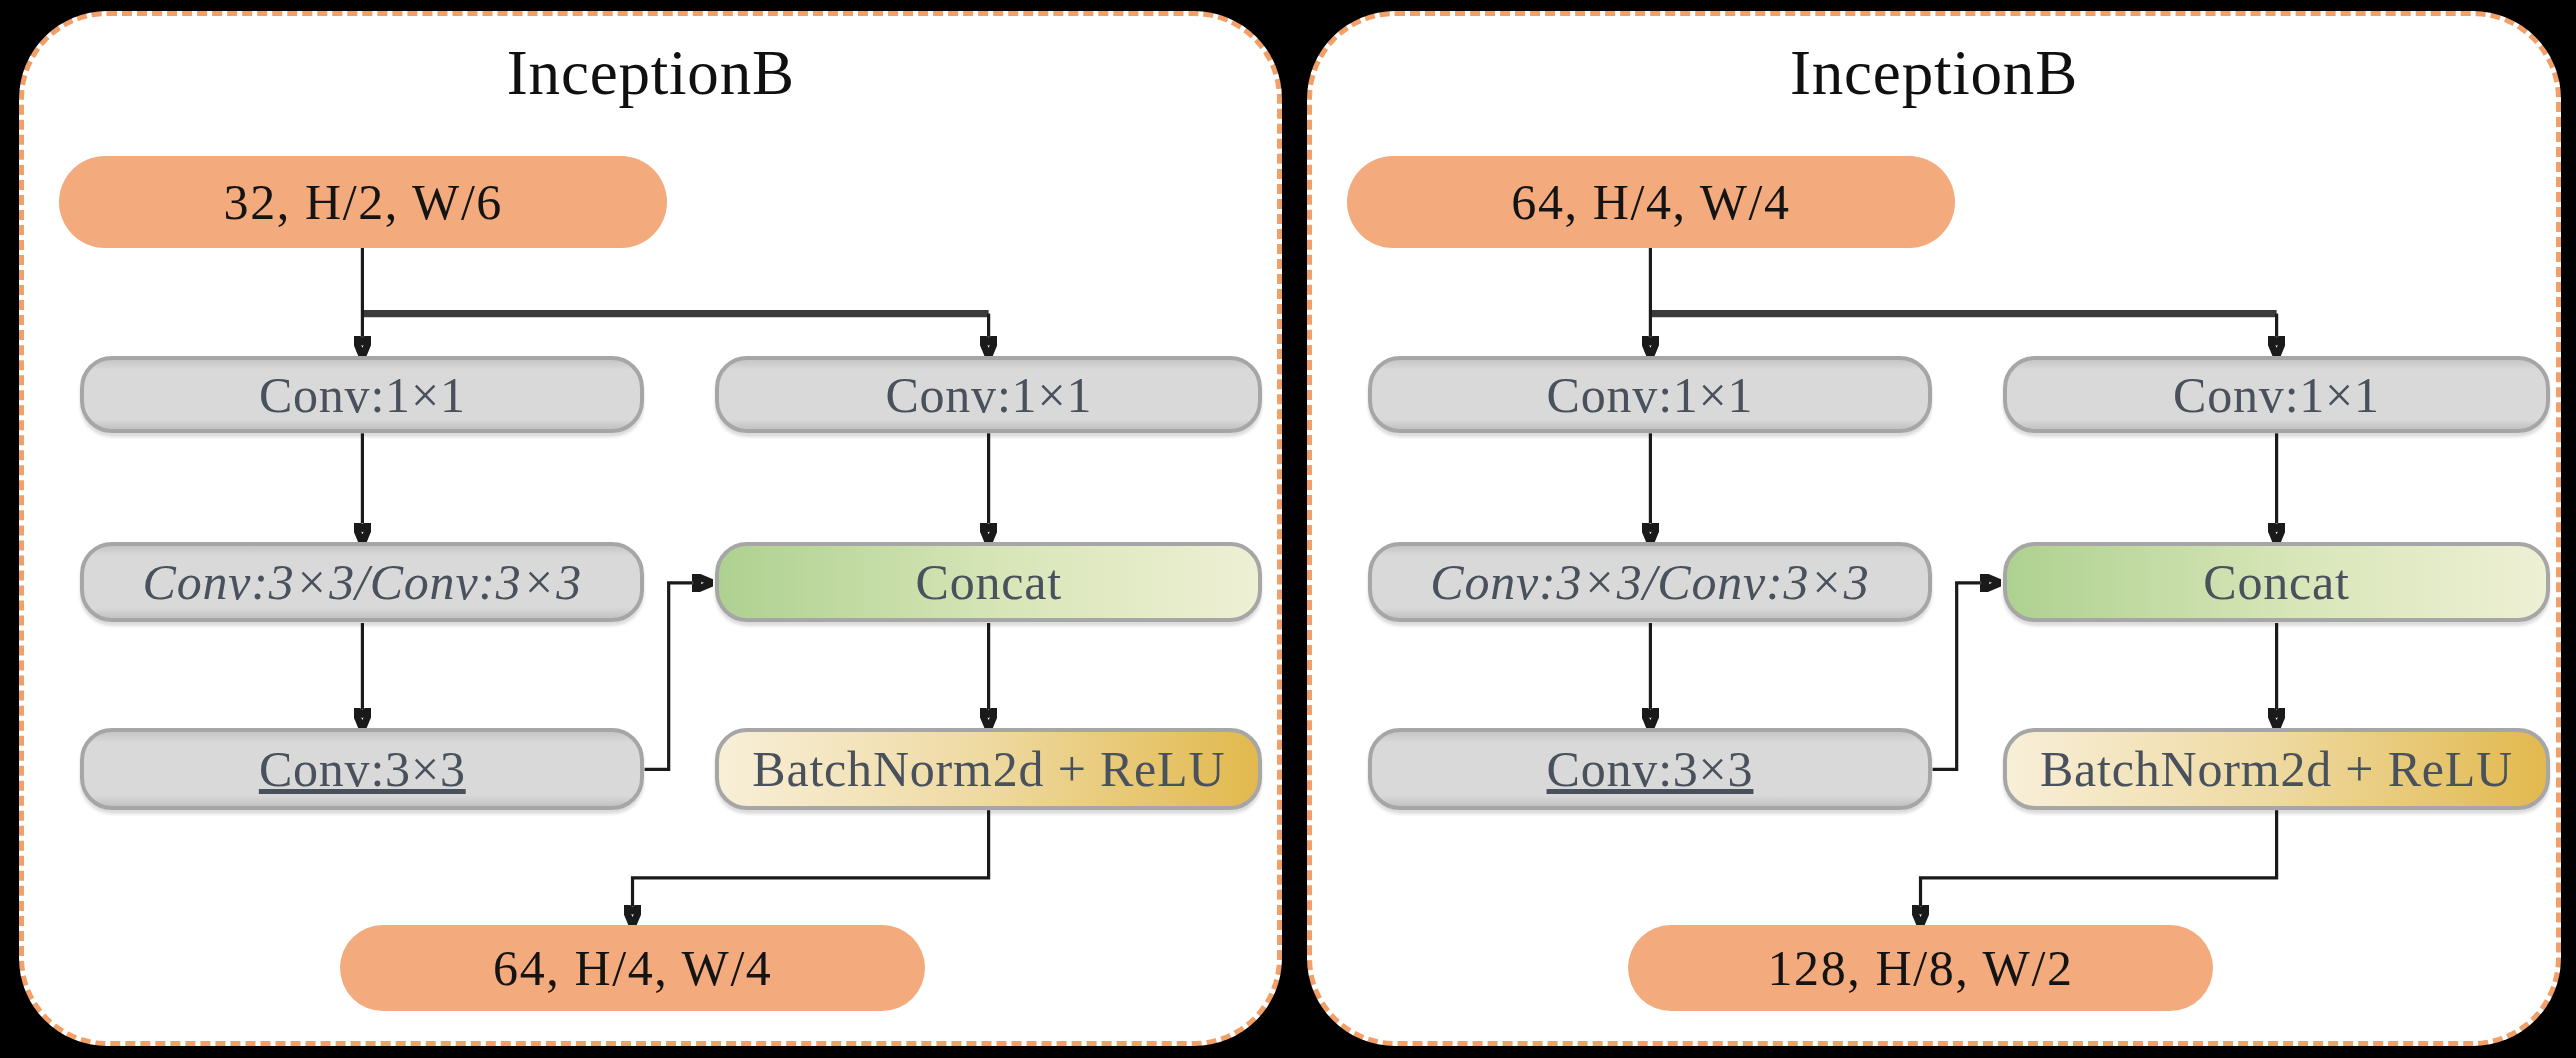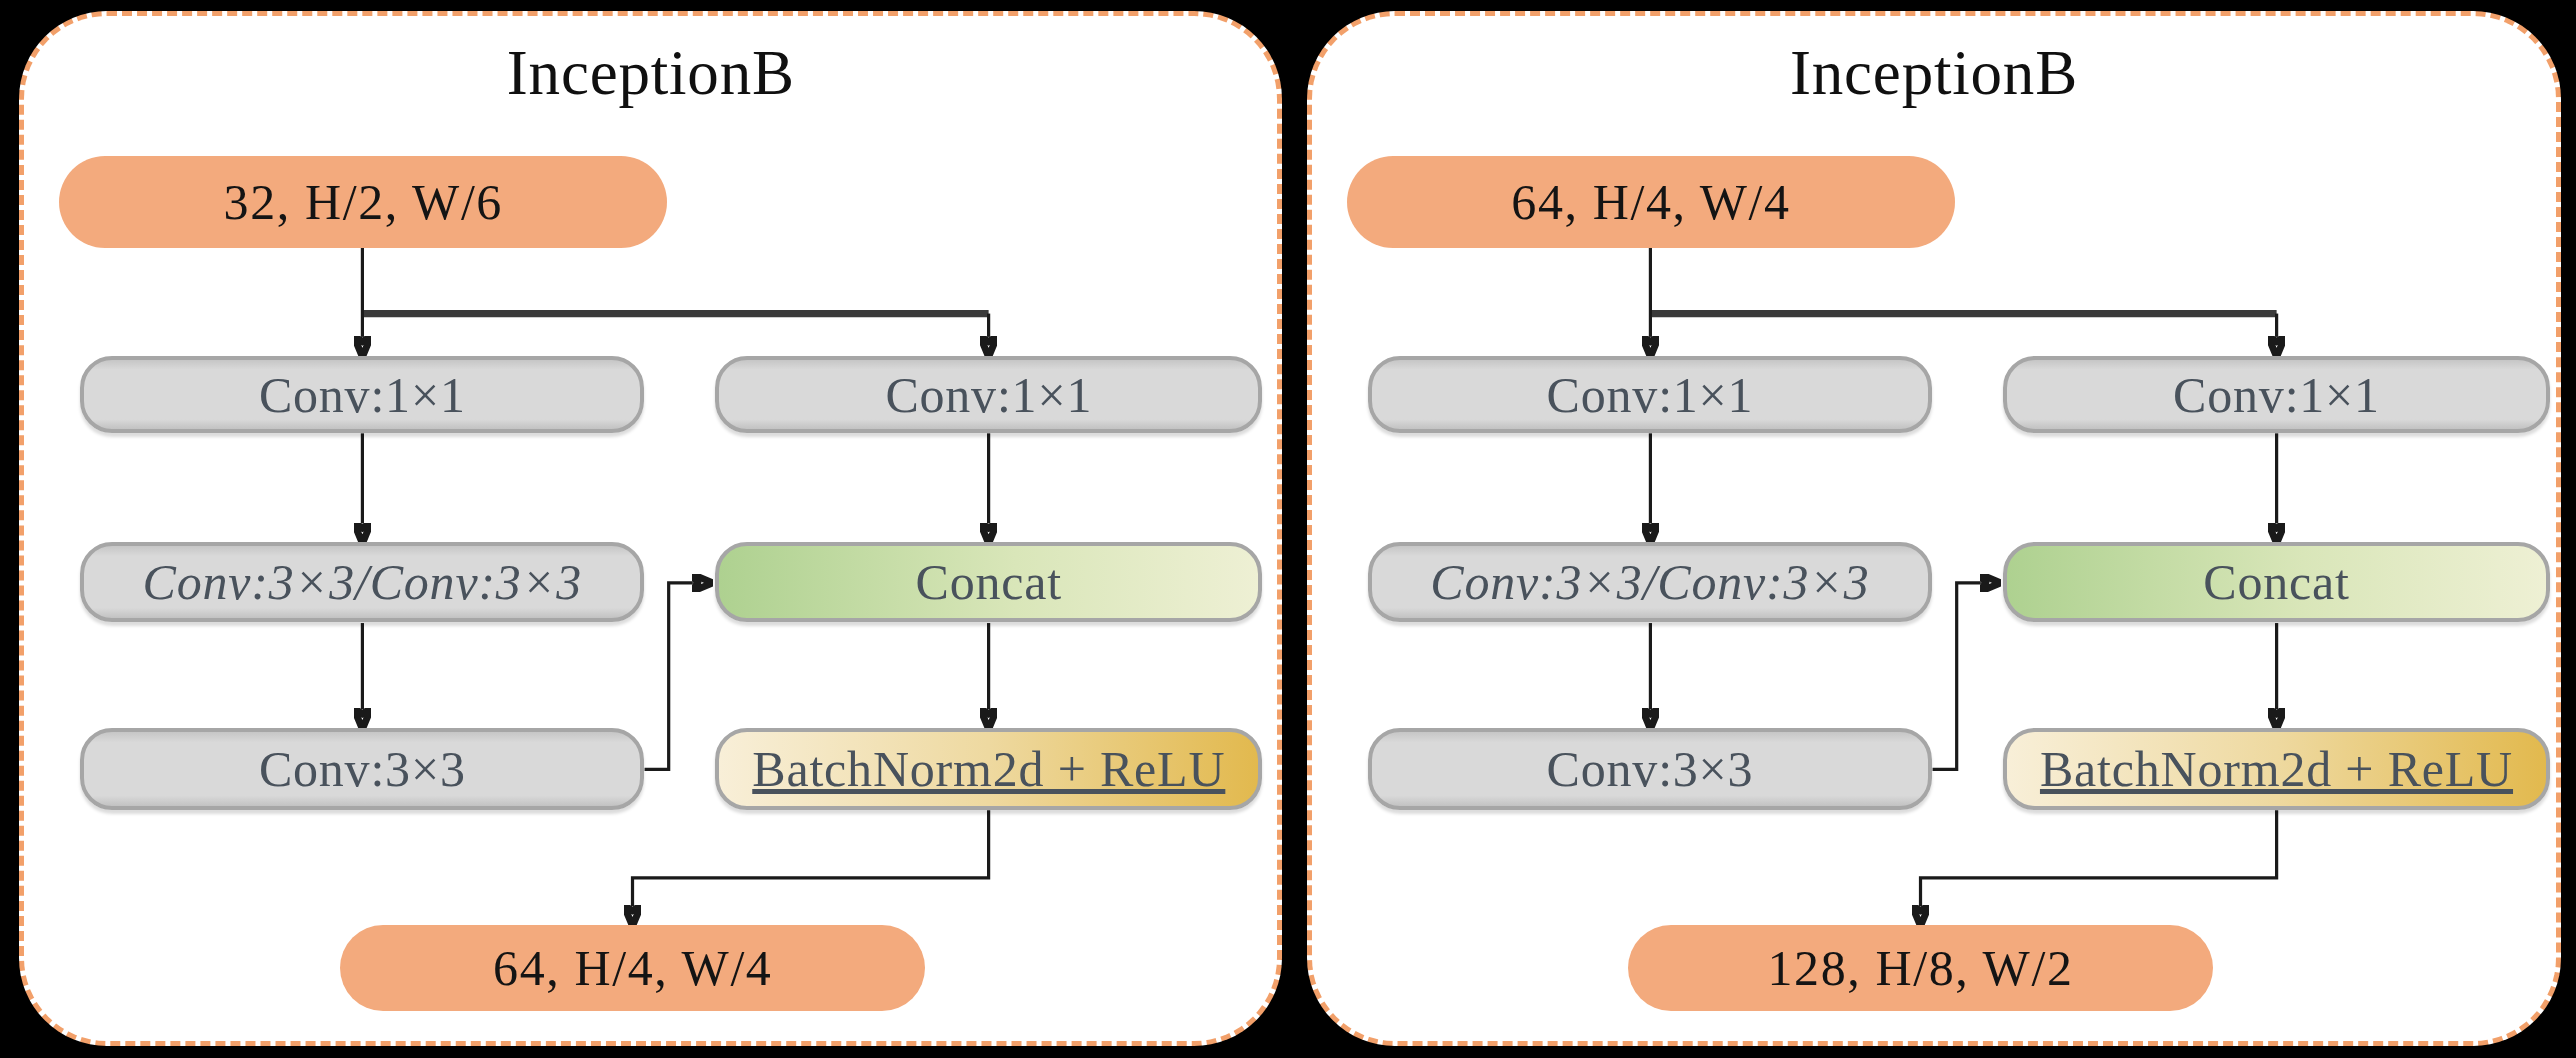--- a/index.html
+++ b/index.html
@@ -34,27 +34,26 @@
     letter-spacing:0.8px;box-shadow:0 4px 3.2px rgba(0,0,0,0.14);
   }
   .node-gray{
     background:linear-gradient(180deg,#c6c6c6 0%,var(--node-fill,#D9D9D9) 14%,var(--node-fill,#D9D9D9) 86%,#c2c2c2 100%);
   }
   .node-green{
     background:linear-gradient(90deg,var(--concat-start,#AED190) 0%,#d9e6b9 55%,var(--concat-end,#EEF0D4) 100%);
   }
   .node-gold{
     background:linear-gradient(90deg,var(--bn-start,#F8EFD8) 0%,#eed9a0 50%,var(--bn-end,#E2B94E) 100%);
-    text-decoration:underline;
   }
   .conv1x1-left {left:56px; top:340px;width:564px;height:77px;}
   .conv1x1-right{left:691px;top:340px;width:547px;height:77px;}
   .conv33-double{left:56px; top:526px;width:564px;height:80px;font-style:italic;}
   .concat-node  {left:691px;top:526px;width:547px;height:80px;text-align:right;}
-  .conv33-node  {left:56px; top:712px;width:564px;height:82px;}
+  .conv33-node  {left:56px; top:712px;width:564px;height:82px;text-decoration:underline;}
   .bnrelu-node  {left:691px;top:712px;width:547px;height:82px;}
   .connectors{
     position:absolute;left:0;top:0;width:1254px;height:1026px;
     pointer-events:none;
   }
   .connectors path{fill:none;stroke:var(--arrow,#1A1A1A);stroke-width:4;}
   .connectors path.thick{stroke:#3A3A3A;stroke-width:9;}
 </style>
 </head>
 <body>

